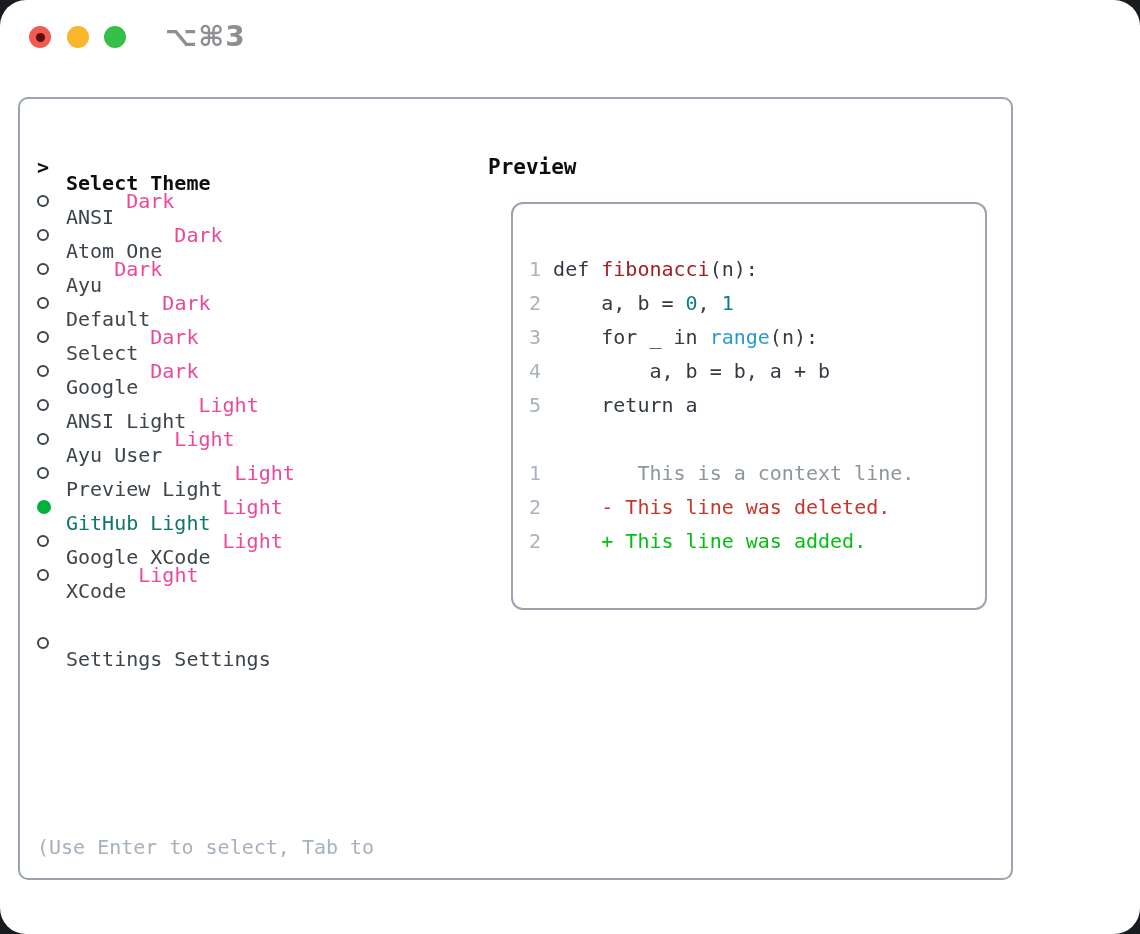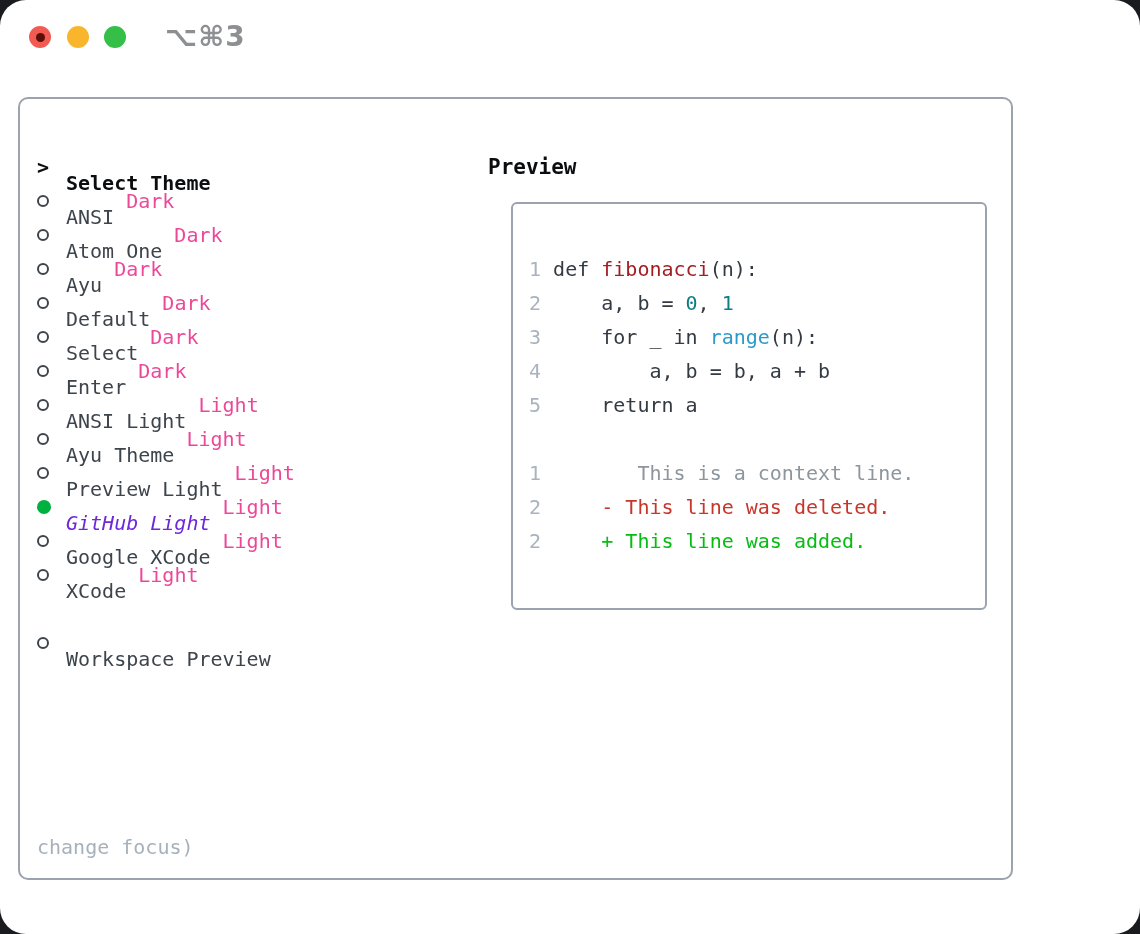--- a/index.html
+++ b/index.html
@@ -30,32 +30,32 @@
   }
   
   .menu{position:absolute;left:17px;top:51px;font-size:20px;}
   .row{display:flex;align-items:center;height:34px;white-space:pre;}
   .marker{width:29px;display:flex;align-items:center;flex:none;}
   .radio{width:12px;height:12px;border-radius:50%;border:2px solid #3d444c;box-sizing:border-box;}
   .radio.on{width:14px;height:14px;border:none;background:#00b140;}
   .caret{font-weight:bold;color:#0b0d0f;}
   .lbl{color:#3d444c;margin-top:32px;}
   .lbl.head{font-weight:bold;color:#0b0d0f;}
-  .lbl.sel{color:#6d28d9;font-style:italic;}
+  .lbl.sel{color:#0f766e;}
   .variant{color:#ec4899;}
   .spacer{height:34px;}
   .help{position:absolute;left:17px;top:663px;font-size:20px;line-height:34px;color:#a7b1bb;white-space:pre;}
   
   .preview-label{
     position:absolute;left:468px;top:51px;height:34px;line-height:34px;
     font-size:21px;font-weight:bold;color:#0b0d0f;
   }
   .preview-box{
     position:absolute;left:491px;top:103px;width:476px;height:408px;
-    border:2px solid #9aa3ae;border-radius:6px;box-sizing:border-box;background:#fff;
+    border:2px solid #9aa3ae;border-radius:12px;box-sizing:border-box;background:#fff;
   }
   .preview-box pre{
     position:absolute;left:16px;top:48px;margin:0;
     font-family:"DejaVu Sans Mono","Liberation Mono",monospace;
     font-size:20px;line-height:34px;white-space:pre;
   }
   .ln{color:#a9b3bd;}
   .c-plain{color:#333a42;}
   .c-function{color:#a31d23;}
   .c-number{color:#0a7d85;}
@@ -80,32 +80,33 @@
 
   <div class="main-box">
 
     <div class="menu" id="menu">
         <div class="row"><span class="marker"><span class="caret">&gt;</span></span><span class="lbl head">Select Theme</span></div>
         <div class="row"><span class="marker"><span class="radio"></span></span><span class="lbl">ANSI</span><span class="variant"> Dark</span></div>
         <div class="row"><span class="marker"><span class="radio"></span></span><span class="lbl">Atom One</span><span class="variant"> Dark</span></div>
         <div class="row"><span class="marker"><span class="radio"></span></span><span class="lbl">Ayu</span><span class="variant"> Dark</span></div>
         <div class="row"><span class="marker"><span class="radio"></span></span><span class="lbl">Default</span><span class="variant"> Dark</span></div>
         <div class="row"><span class="marker"><span class="radio"></span></span><span class="lbl">Select</span><span class="variant"> Dark</span></div>
-        <div class="row"><span class="marker"><span class="radio"></span></span><span class="lbl">Enter</span><span class="variant"> Dark</span></div>
+        <div class="row"><span class="marker"><span class="radio"></span></span><span class="lbl">Google</span><span class="variant"> Dark</span></div>
         <div class="row"><span class="marker"><span class="radio"></span></span><span class="lbl">ANSI Light</span><span class="variant"> Light</span></div>
-        <div class="row"><span class="marker"><span class="radio"></span></span><span class="lbl">Ayu Theme</span><span class="variant"> Light</span></div>
+        <div class="row"><span class="marker"><span class="radio"></span></span><span class="lbl">Ayu User</span><span class="variant"> Light</span></div>
         <div class="row"><span class="marker"><span class="radio"></span></span><span class="lbl">Preview Light</span><span class="variant"> Light</span></div>
         <div class="row"><span class="marker"><span class="radio on"></span></span><span class="lbl sel">GitHub Light</span><span class="variant"> Light</span></div>
         <div class="row"><span class="marker"><span class="radio"></span></span><span class="lbl">Google XCode</span><span class="variant"> Light</span></div>
         <div class="row"><span class="marker"><span class="radio"></span></span><span class="lbl">XCode</span><span class="variant"> Light</span></div>
         <div class="spacer"></div>
-        <div class="row"><span class="marker"><span class="radio"></span></span><span class="lbl">Workspace Preview</span></div>
+        <div class="row"><span class="marker"><span class="radio"></span></span><span class="lbl">Settings Settings</span></div>
       </div>
 
     <div class="help">
+      <div>(Use Enter to select, Tab to</div>
       <div>change focus)</div>
     </div>
 
     <div class="preview-label">Preview</div>
 
     <div class="preview-box">
       <pre id="preview-code"><span class="ln">1 </span><span class="c-plain">def </span><span class="c-function">fibonacci</span><span class="c-plain">(n):</span>
 <span class="ln">2 </span><span class="c-plain">    a, b = </span><span class="c-number">0</span><span class="c-plain">, </span><span class="c-number">1</span>
 <span class="ln">3 </span><span class="c-plain">    for _ in </span><span class="c-builtin">range</span><span class="c-plain">(n):</span>
 <span class="ln">4 </span><span class="c-plain">        a, b = b, a + b</span>

